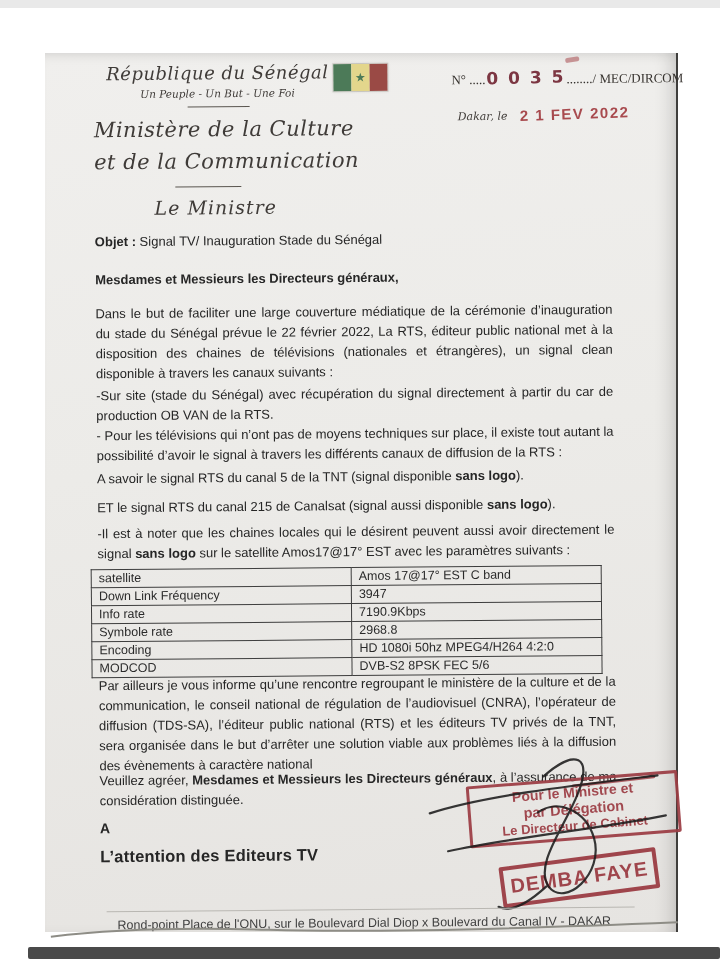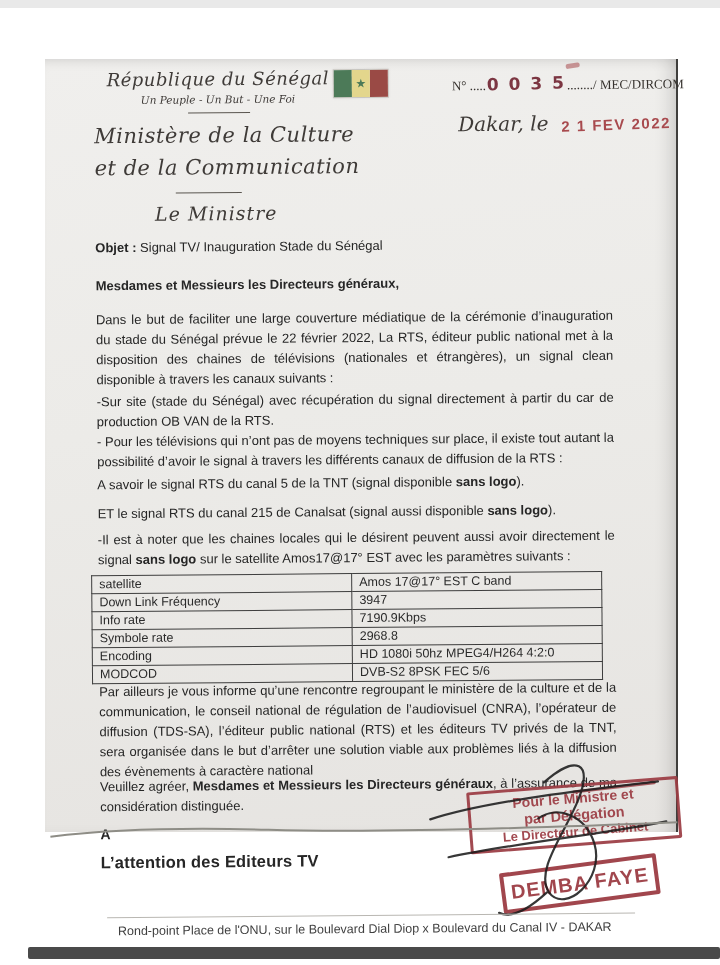--- a/index.html
+++ b/index.html
@@ -4,21 +4,21 @@
 <style>
   html,body{margin:0;padding:0;}
   body{
     width:720px;height:965px;position:relative;background:#ffffff;overflow:hidden;
     font-family:"Liberation Sans",sans-serif;
   }
   .top-strip{position:absolute;left:0;top:0;width:720px;height:8px;background:#e9e9e9;}
   .scan-strip{position:absolute;left:28px;top:947px;width:692px;height:12px;background:#4a4a4a;border-radius:2px;}
 
   .photo{
-    position:absolute;left:45px;top:59px;width:631px;height:773px;
+    position:absolute;left:45px;top:53px;width:631px;height:879px;
     background:linear-gradient(173deg,#f0efed 0%,#ecebe8 45%,#e6e4e1 100%);
     border-right:2px solid #3f3e3c;
     box-shadow:inset -14px 0 20px -12px rgba(0,0,0,.20), inset 0 10px 14px -10px rgba(0,0,0,.12);
   }
   .photo-inner{position:absolute;inset:0;transform:rotate(-0.5deg);transform-origin:50% 50%;}
 
   
   .script{font-family:"DejaVu Serif","Liberation Serif",serif;font-style:italic;color:#3f3b38;}
   .lh-republic{position:absolute;left:58px;top:8px;width:236px;text-align:center;font-size:18px;letter-spacing:.5px;}
   .lh-motto{position:absolute;left:58px;top:33px;width:236px;text-align:center;font-size:10.5px;}
@@ -31,21 +31,21 @@
   .flag{position:absolute;left:291px;top:10px;width:54px;height:27px;display:flex;border:1px solid #c8c6c0;box-shadow:0 0 3px rgba(0,0,0,.08);}
   .flag>div{flex:1;}
   .flag .g{background:#4c7a58;} .flag .y{background:#e3d68c;position:relative;} .flag .r{background:#9a4a45;}
   .flag .star{position:absolute;left:50%;top:50%;transform:translate(-50%,-54%);color:#4c7a58;font-size:12px;line-height:1;}
 
   
   .ref-line{position:absolute;left:410px;top:16px;font-family:"Liberation Serif",serif;font-size:13px;color:#36322e;white-space:nowrap;}
   .ref-digits{font-family:"DejaVu Sans",sans-serif;font-weight:bold;font-size:17px;color:#7c3642;letter-spacing:2px;margin:0 1px;display:inline-block;transform:rotate(-1deg);}
   .ref-mark{position:absolute;left:524px;top:6px;width:14px;height:5px;background:#a84a4e;opacity:.55;border-radius:2px;transform:rotate(-8deg);}
   .date-line{position:absolute;left:416px;top:54px;white-space:nowrap;}
-  .date-script{font-size:20px;}
+  .date-script{font-size:11px;}
   .date-stamp{font-weight:bold;font-size:15px;color:#a84a4e;letter-spacing:1.5px;display:inline-block;transform:rotate(-1.5deg);margin-left:8px;}
 
   
   .blk{position:absolute;left:52px;width:517px;font-size:13px;line-height:20px;color:#262626;text-align:justify;}
   .b{font-weight:bold;}
   .objet-label{font-weight:bold;}
   .salutation{font-weight:bold;}
 
   table.params{position:absolute;left:45px;top:514px;width:511px;border-collapse:collapse;font-size:12.5px;color:#2a2a2a;}
   table.params td{border:1px solid #3d3d3d;padding:1px 7px;line-height:15px;}

